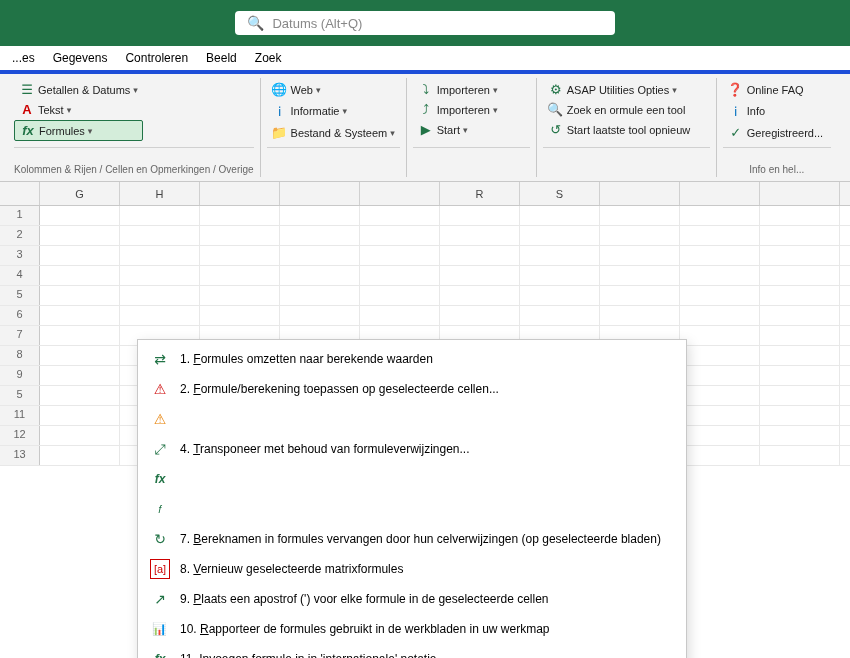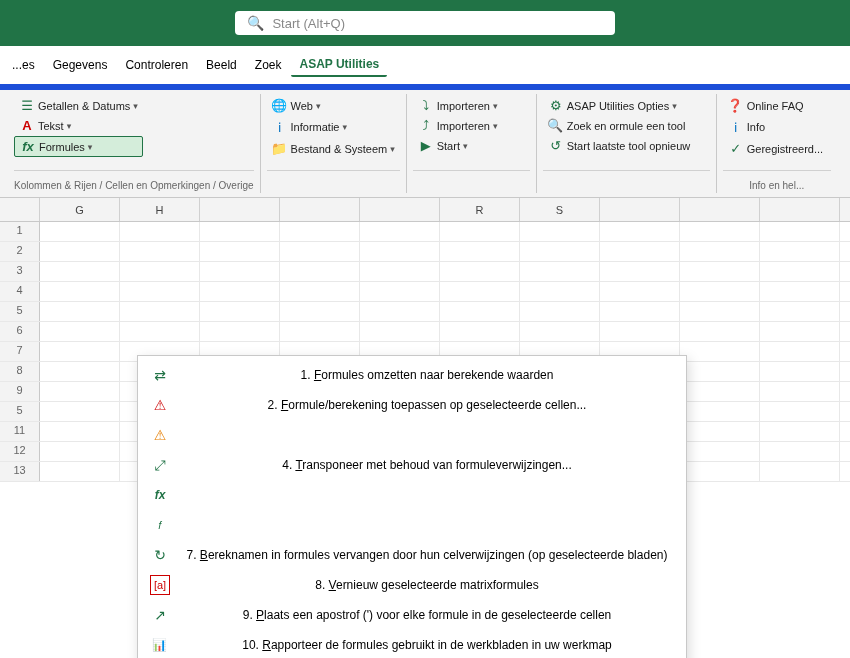--- a/index.html
+++ b/index.html
@@ -23,24 +23,24 @@
       width: 380px;
       gap: 8px;
       color: #666;
       font-size: 13px;
     }
     .search-icon-unicode { color: #888; font-size: 14px; }
 
     
     .menu-bar {
       background: #fff;
-      border-bottom: 6px solid #1d4ed8;
-      display: flex;
-      align-items: center;
-      height: 44px;
+      border-bottom: 4px solid #1d4ed8;
+      display: flex;
+      align-items: center;
+      height: 28px;
       padding: 0 4px;
       gap: 2px;
     }
     .menu-item {
       padding: 4px 8px;
       cursor: pointer;
       border-radius: 2px;
       font-size: 12px;
       color: #000;
       white-space: nowrap;
@@ -134,21 +134,21 @@
     .dropdown-icon {
       width: 20px;
       height: 20px;
       display: flex;
       align-items: center;
       justify-content: center;
       flex-shrink: 0;
       font-size: 14px;
     }
 
-    .dropdown-item-text { flex: 1; text-align: center; }
+    .dropdown-item-text { flex: 1; }
     .dropdown-item-text u { text-decoration: underline; }
 
     
     .icon-green { color: #217346; }
     .icon-orange { color: #e67e00; }
     .icon-blue { color: #0070c0; }
 
     .ribbon-section {
       display: flex;
       flex-direction: column;
@@ -161,21 +161,21 @@
       display: flex;
       flex-direction: row;
       gap: 2px;
       flex: 1;
     }
 
     .ribbon-section-label {
       font-size: 10px;
       color: #666;
       text-align: center;
-      padding: 9px 0 2px 0;
+      padding: 16px 0 2px 0;
       border-top: 1px solid #d0d0d0;
       margin-top: 2px;
     }
 
     .ribbon-col {
       display: flex;
       flex-direction: column;
       gap: 1px;
     }
 
@@ -195,31 +195,30 @@
     .rb-icon { font-size: 13px; width: 16px; text-align: center; flex-shrink: 0; }
 
     .chevron { font-size: 9px; color: #555; }
   </style>
 </head>
 <body>
 
 <div class="top-bar">
   <div class="search-box">
     <span class="search-icon-unicode">🔍</span>
-    <span style="color:#888;">Start (Alt+Q)</span>
+    <span style="color:#888;">Datums (Alt+Q)</span>
   </div>
 </div>
 
 <div class="menu-bar">
   <div class="menu-item">...es</div>
   <div class="menu-item">Gegevens</div>
   <div class="menu-item">Controleren</div>
   <div class="menu-item">Beeld</div>
   <div class="menu-item">Zoek</div>
-  <div class="menu-item active-tab">ASAP Utilities</div>
 </div>
 
 <div class="ribbon">
 
   <div class="ribbon-section" style="min-width:160px;">
     <div class="ribbon-section-content">
       <div class="ribbon-col">
         <div class="rb">
           <span class="rb-icon icon-green">☰</span>
           <span>Getallen &amp; Datums</span>

